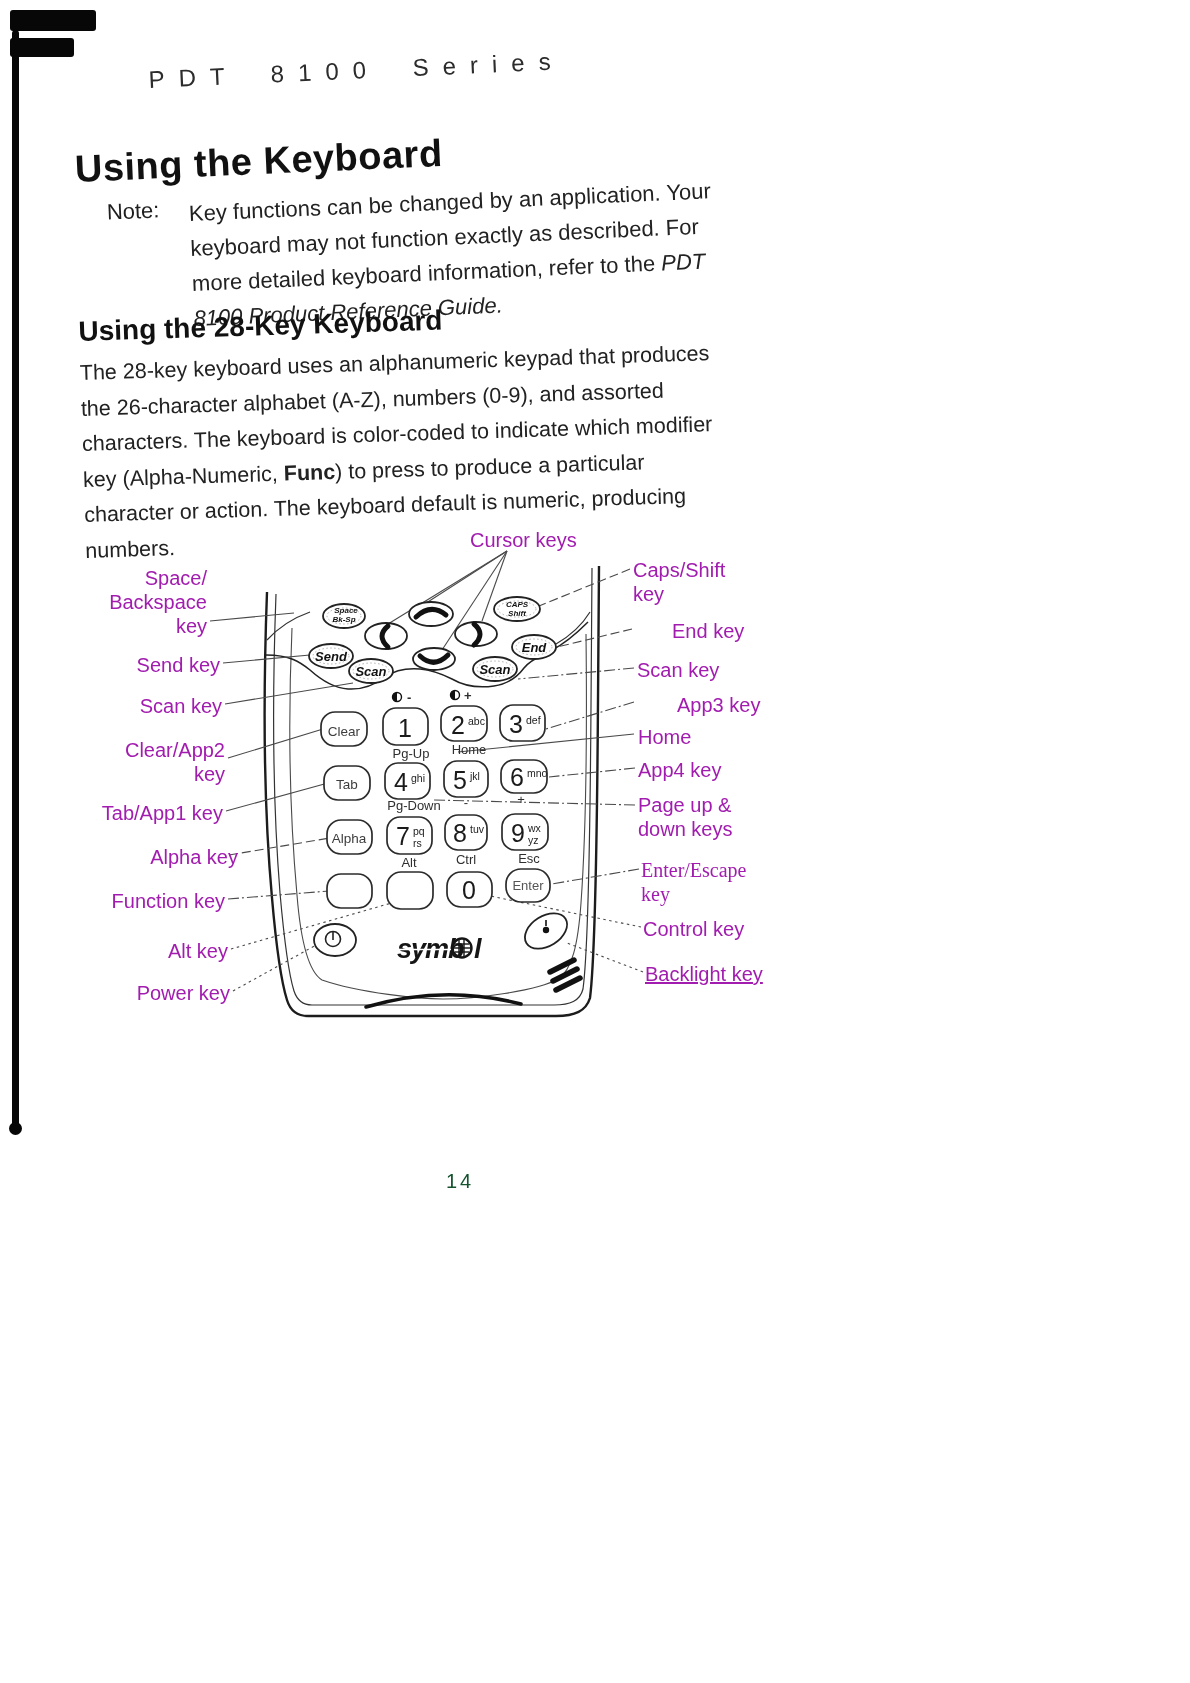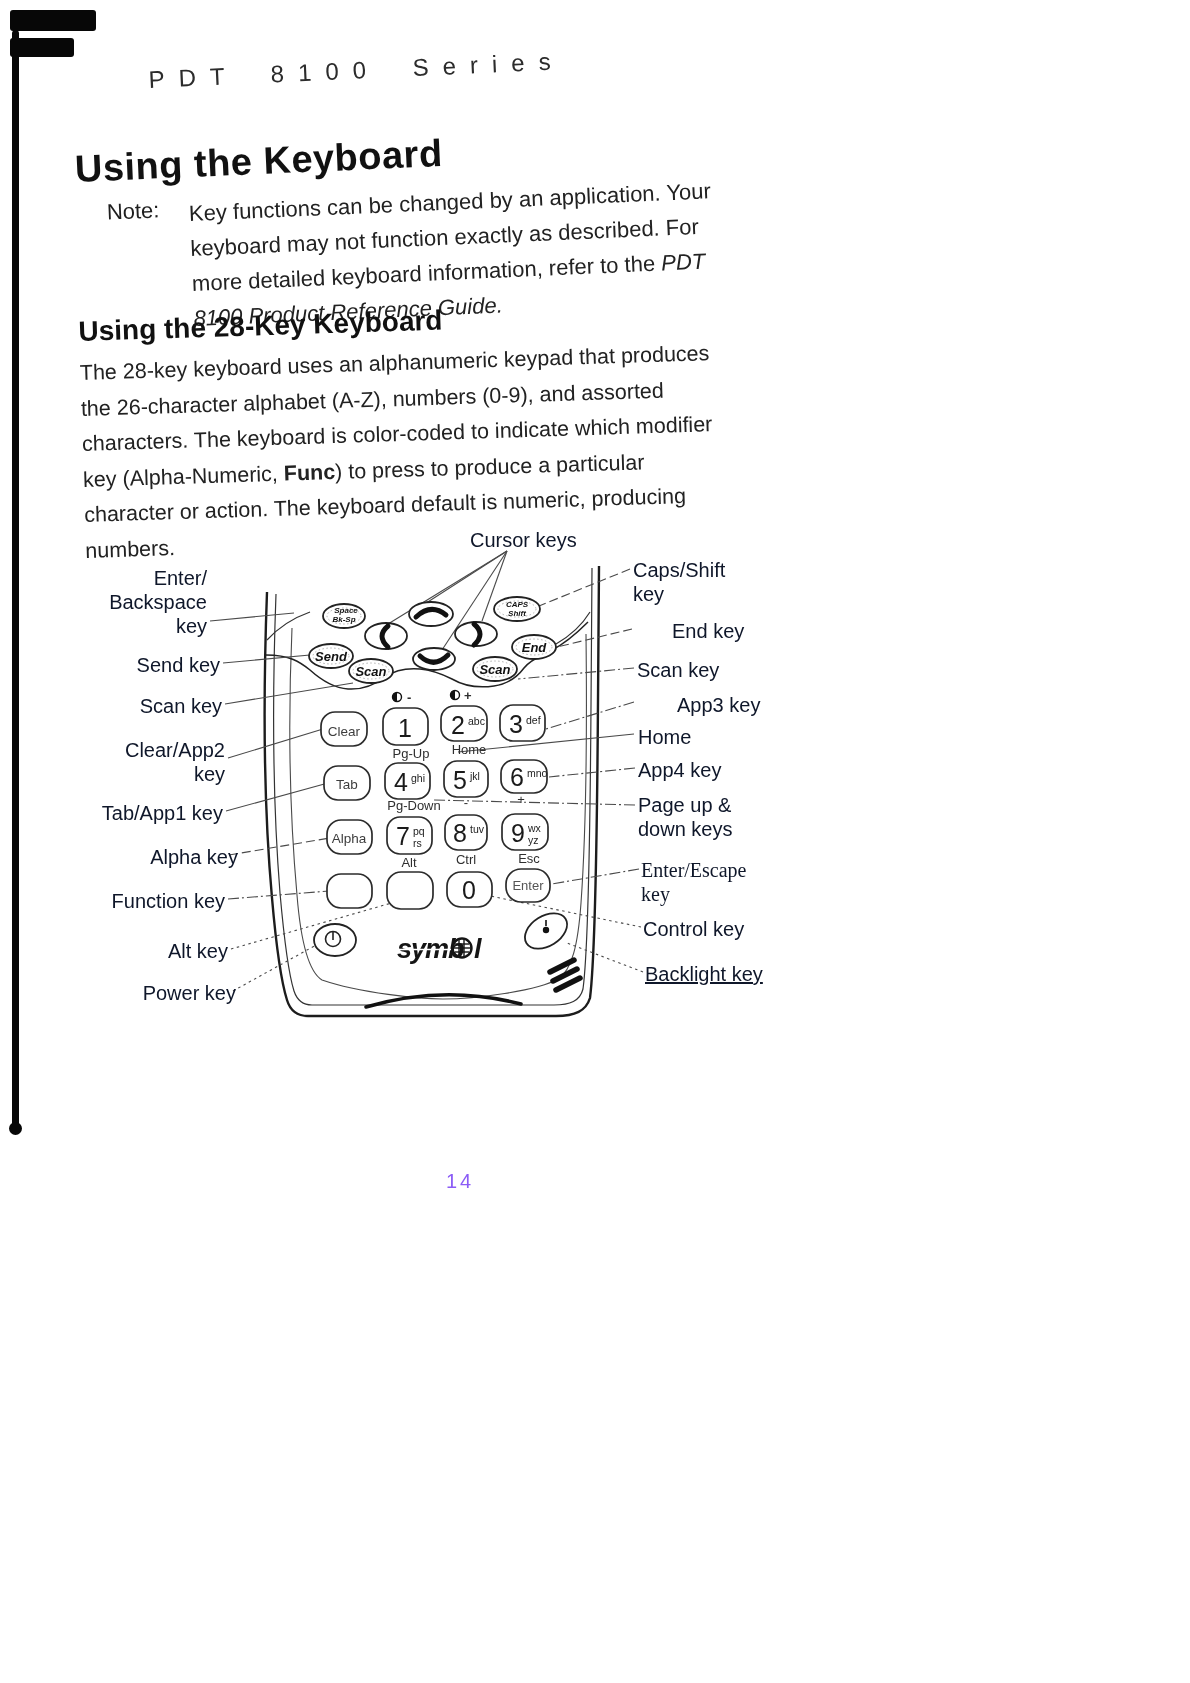--- a/index.html
+++ b/index.html
@@ -22,25 +22,25 @@
   .tline{font-size:22px;line-height:35px;white-space:nowrap;color:#222;}
   
   .block-b{position:absolute;left:78px;top:316px;width:760px;
        transform:rotate(-1.8deg);transform-origin:left top;}
   .h2{font-size:28px;font-weight:700;color:#111;white-space:nowrap;}
   .body-lines{margin-top:8px;}
   .bline{font-size:21.5px;line-height:35.5px;white-space:nowrap;color:#222;}
   .it{font-style:italic;}
   .bd{font-weight:700;}
   
-  .c-label{position:absolute;font-size:20px;line-height:24px;color:#0f172a;}
+  .c-label{position:absolute;font-size:20px;line-height:24px;color:#a21caf;}
   .c-label.r{text-align:right;}
   .c-label div{white-space:nowrap;}
   .pageno{position:absolute;left:436px;top:1170px;width:48px;text-align:center;
-       font-size:20px;color:#8b5cf6;letter-spacing:3px;}
+       font-size:20px;color:#14532d;letter-spacing:3px;}
   svg text{font-family:"Liberation Sans", sans-serif;}
   .keycap{fill:#fff;stroke:#2b2b2b;stroke-width:1.7;}
   .oval{fill:#fff;stroke:#222;stroke-width:1.8;}
   .ovtex{fill:none;stroke:#9a9a9a;stroke-width:0.8;stroke-dasharray:1.5 2.4;}
   .lead{stroke:#4a4a4a;stroke-width:1.1;fill:none;}
   .ld-dash{stroke-dasharray:9 4;}
   .ld-dd{stroke-dasharray:11 3 2 3;}
   .ld-dot{stroke-dasharray:2.5 3.5;}
   .digit{font-size:25px;fill:#1a1a1a;}
   .sub{font-size:10.5px;fill:#222;}
@@ -287,21 +287,21 @@
       <line x1="553" y1="981" x2="577" y2="969"></line>
       <line x1="556" y1="990" x2="580" y2="978"></line>
     </g>
   </g>
 </svg>
 
 <div class="c-label" style="left:470px;top:528px;">
   <div>Cursor keys</div>
 </div>
 <div class="c-label r" style="left:60px;top:566px;width:147px;">
-  <div>Enter/</div>
+  <div>Space/</div>
   <div>Backspace</div>
   <div>key</div>
 </div>
 <div class="c-label r" style="left:80px;top:653px;width:140px;">
   <div>Send key</div>
 </div>
 <div class="c-label r" style="left:82px;top:694px;width:140px;">
   <div>Scan key</div>
 </div>
 <div class="c-label r" style="left:75px;top:738px;width:150px;">
@@ -313,21 +313,21 @@
 </div>
 <div class="c-label r" style="left:98px;top:845px;width:140px;">
   <div>Alpha key</div>
 </div>
 <div class="c-label r" style="left:65px;top:889px;width:160px;">
   <div>Function key</div>
 </div>
 <div class="c-label r" style="left:108px;top:939px;width:120px;">
   <div>Alt key</div>
 </div>
-<div class="c-label r" style="left:96px;top:981px;width:140px;">
+<div class="c-label r" style="left:90px;top:981px;width:140px;">
   <div>Power key</div>
 </div>
 <div class="c-label" style="left:633px;top:558px;">
   <div>Caps/Shift</div>
   <div>key</div>
 </div>
 <div class="c-label" style="left:635px;top:619px;margin-left:37px;">
   <div>End key</div>
 </div>
 <div class="c-label" style="left:637px;top:658px;">

